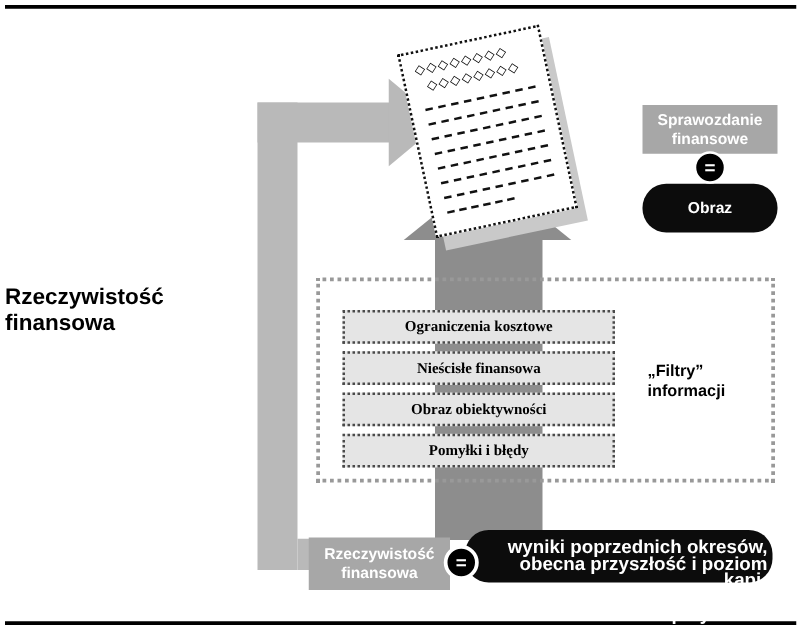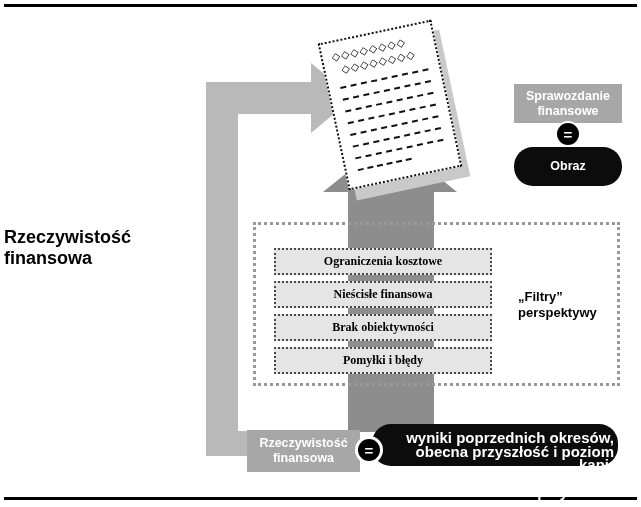--- a/index.html
+++ b/index.html
@@ -97,25 +97,25 @@
     <div class="dash-line"></div>
     <div class="dash-line"></div>
     <div class="dash-line"></div>
     <div class="dash-line"></div>
     <div class="dash-line short"></div>
   </div>
 
   <div class="filters-box">
     <div class="filter-item i0">Ograniczenia kosztowe</div>
     <div class="filter-item i1">Nieścisłe finansowa</div>
-    <div class="filter-item i2">Brak obiektywności</div>
+    <div class="filter-item i2">Obraz obiektywności</div>
     <div class="filter-item i3">Pomyłki i błędy</div>
     <div class="filters-label">
       <div>„Filtry”</div>
-      <div>perspektywy</div>
+      <div>informacji</div>
     </div>
   </div>
 
   <div class="gray-box stmt-gray">
     <div>Sprawozdanie</div>
     <div>finansowe</div>
   </div>
   <div class="eq-circle stmt-eq">=</div>
   <div class="black-box stmt-black">
     <div>Obraz</div>

